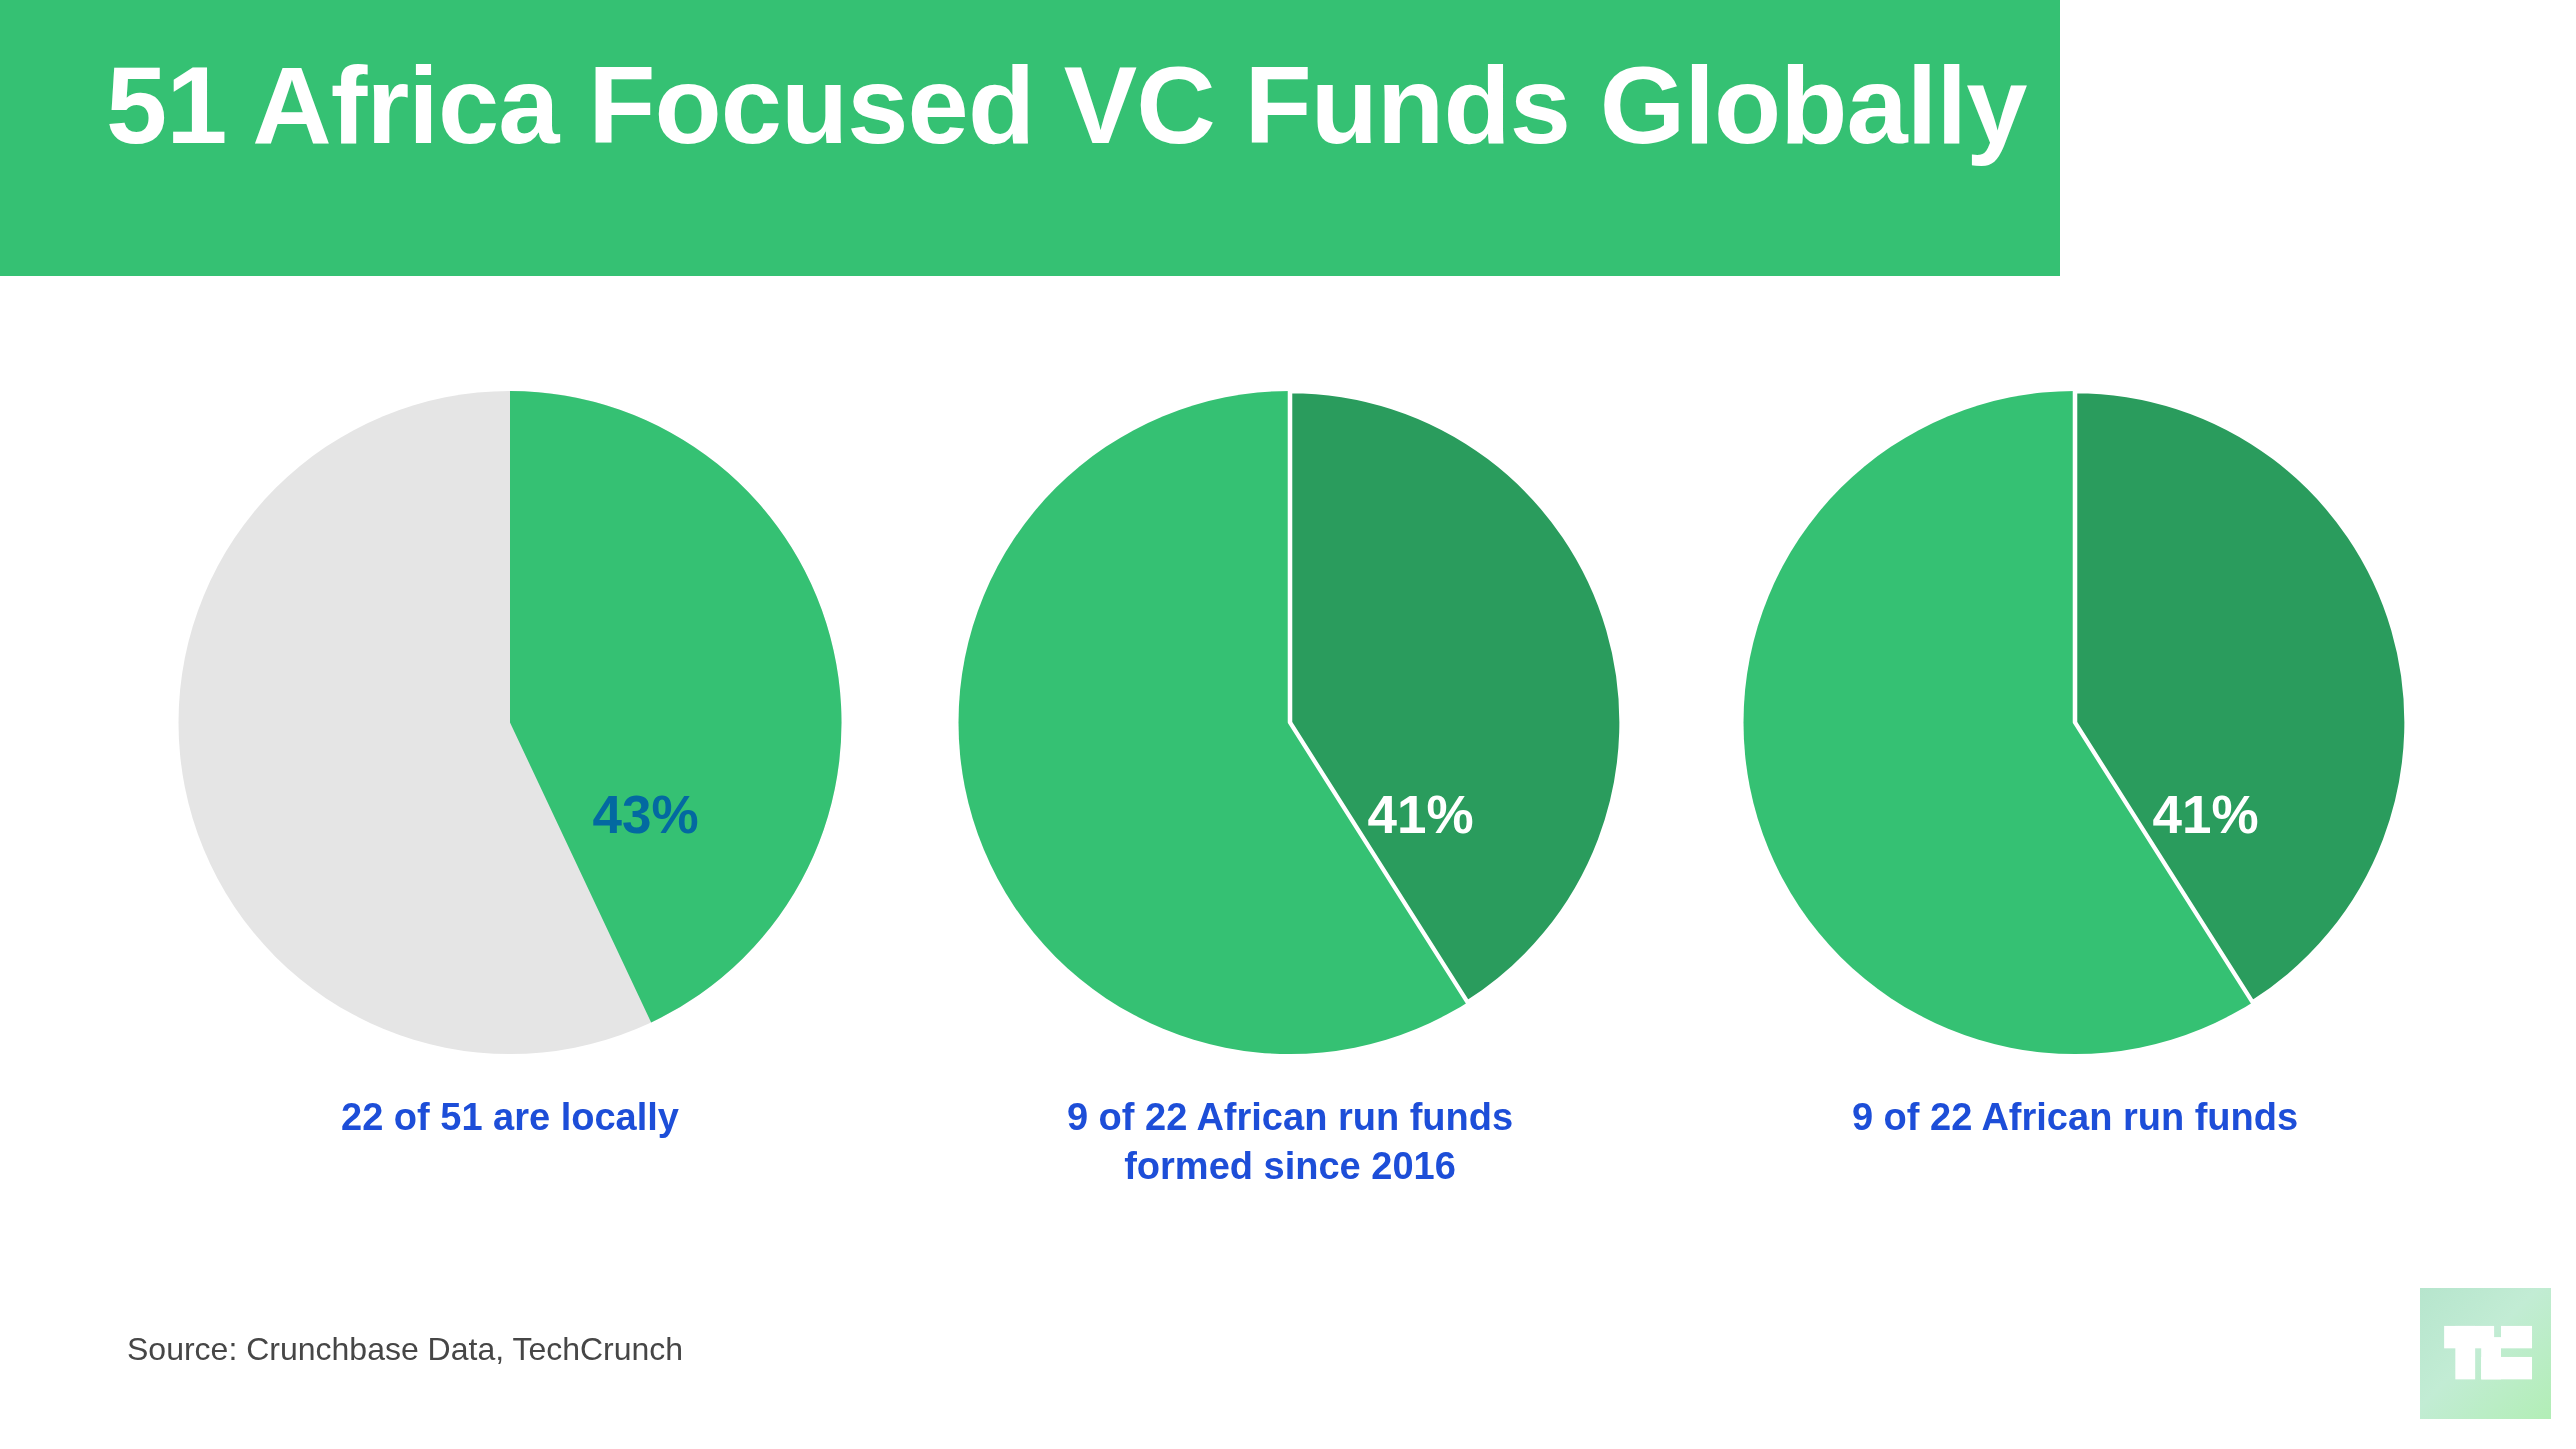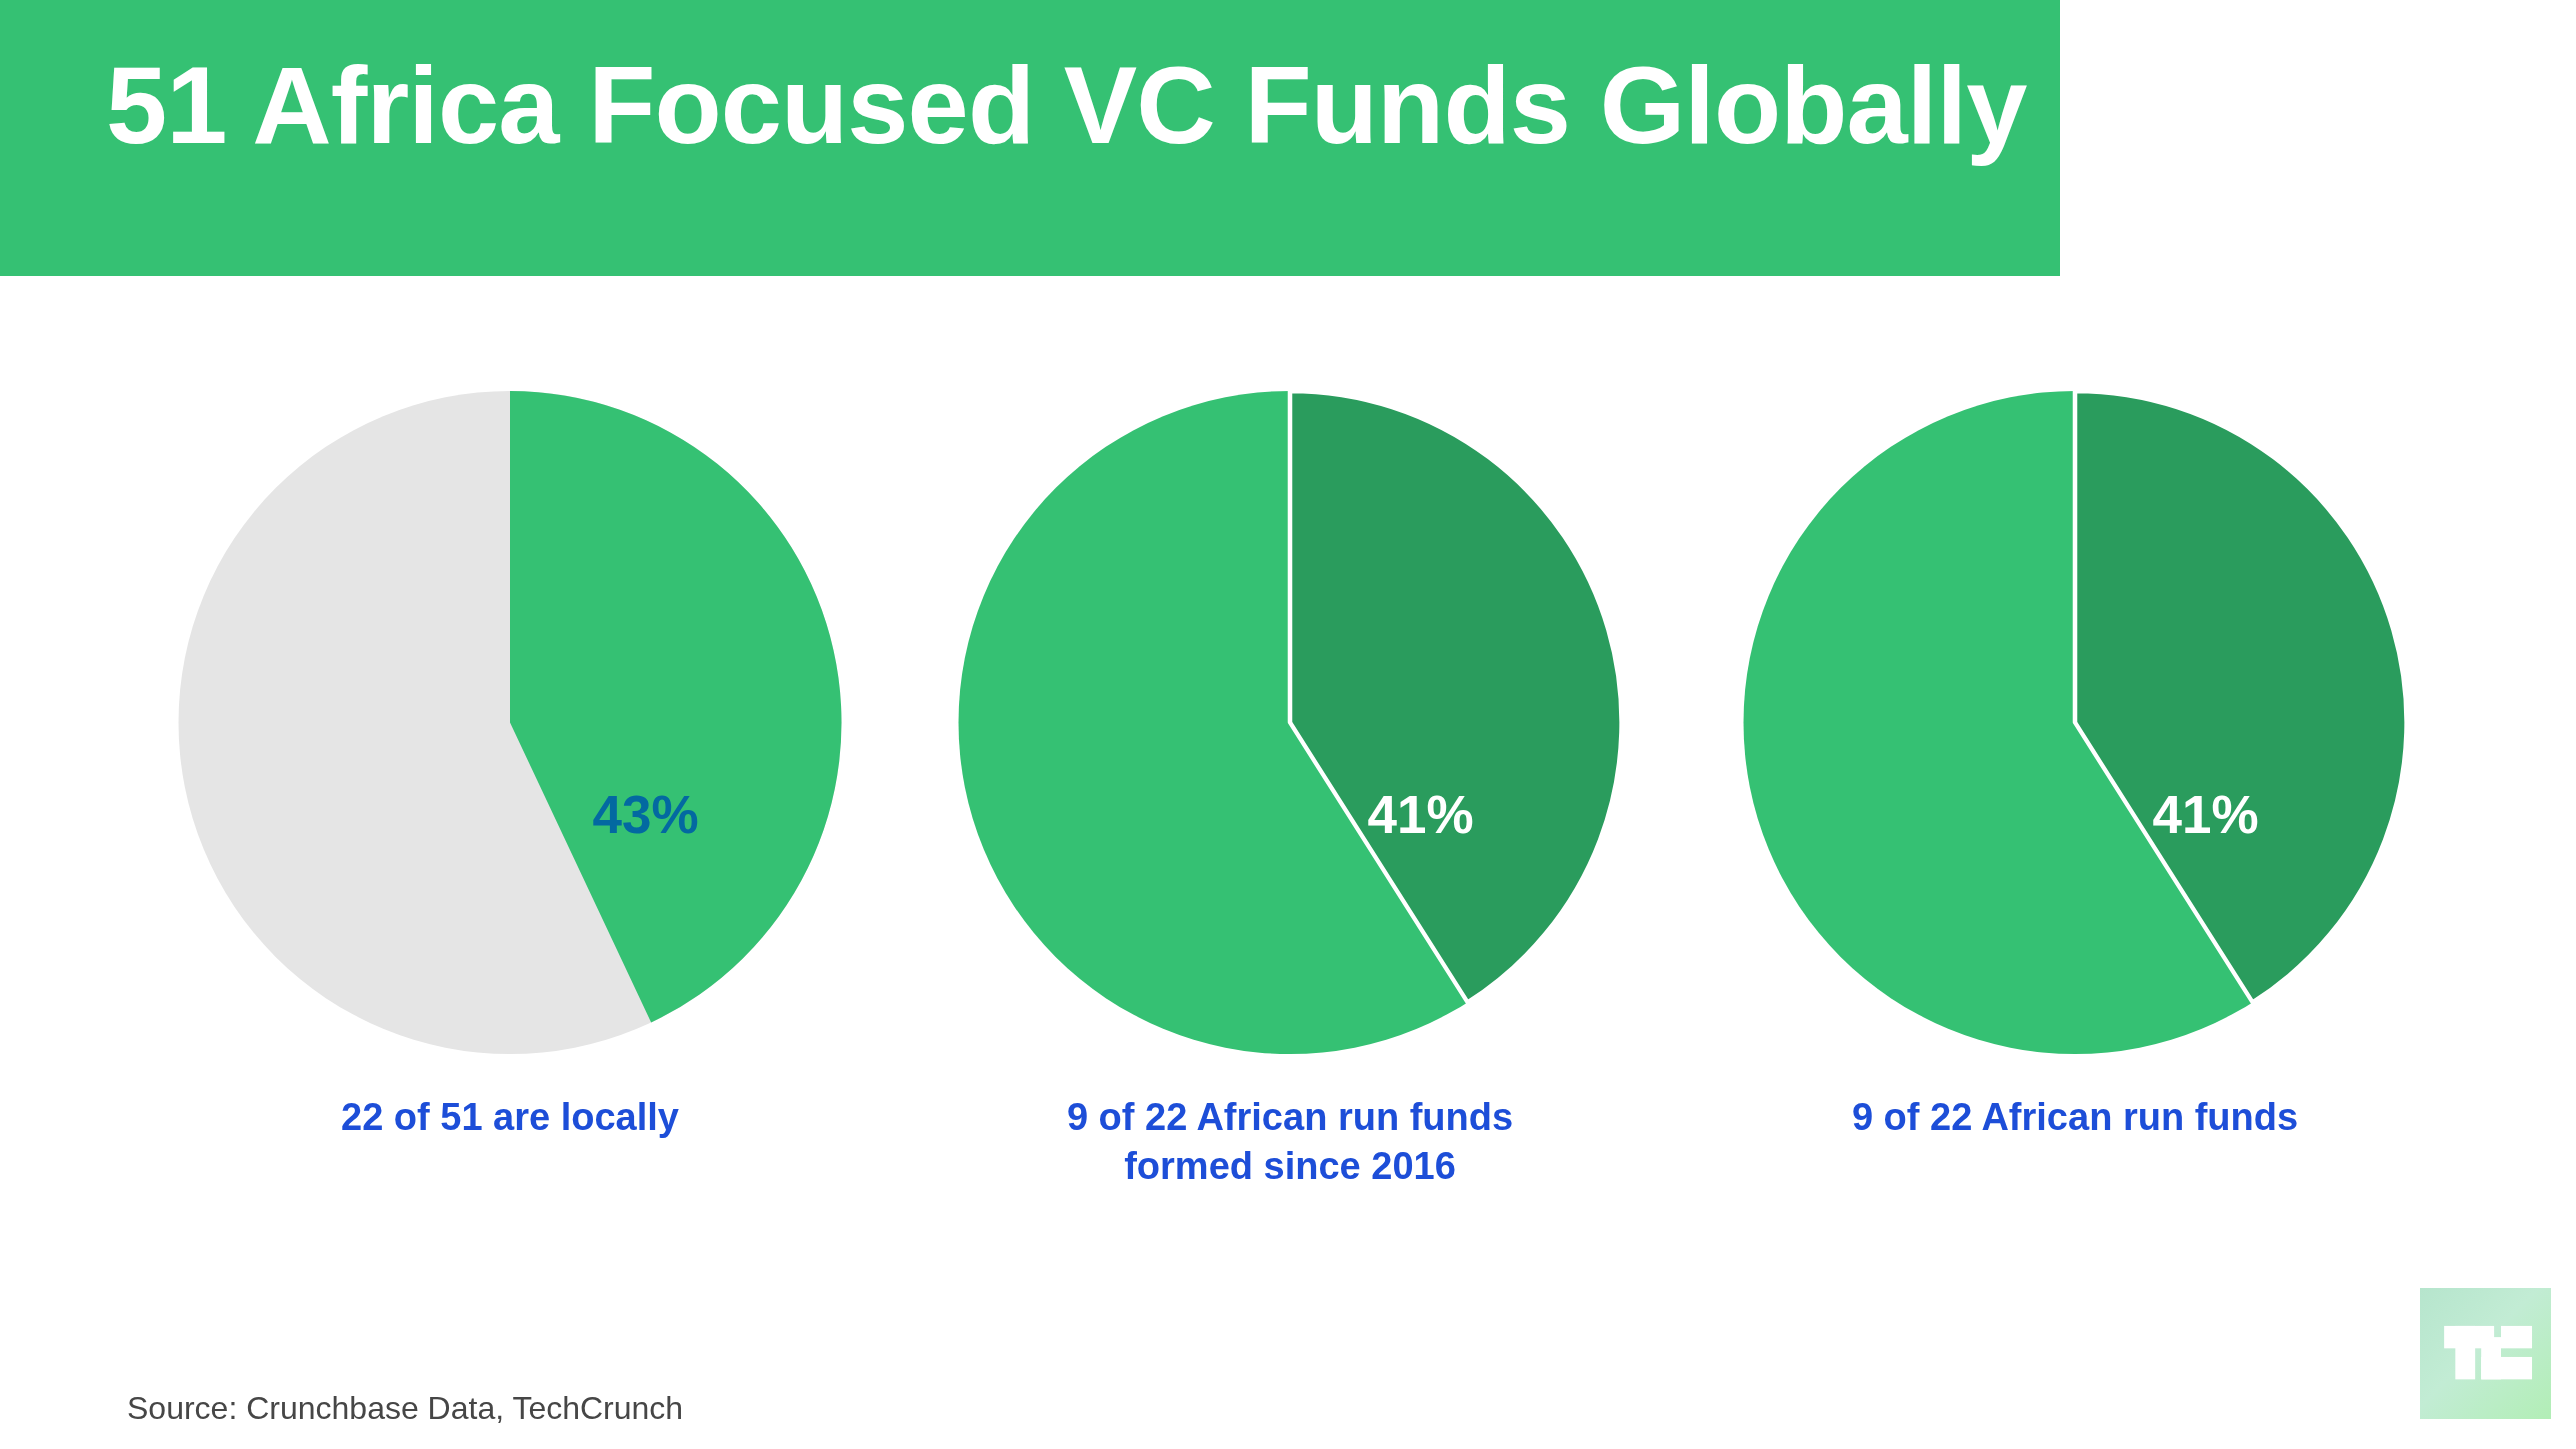--- a/index.html
+++ b/index.html
@@ -101,21 +101,21 @@
     font-weight: bold;
     line-height: 1.28;
     color: #1d4ed8;
   }
   .caption-line { display: block; }
 
   
   .source-note {
     position: absolute;
     left: 127px;
-    top: 1390px;
+    top: 1331px;
     font-size: 32px;
     font-weight: normal;
     color: #464646;
     white-space: nowrap;
   }
 
   .tc-logo {
     position: absolute;
     left: 2420px;
     top: 1288px;

